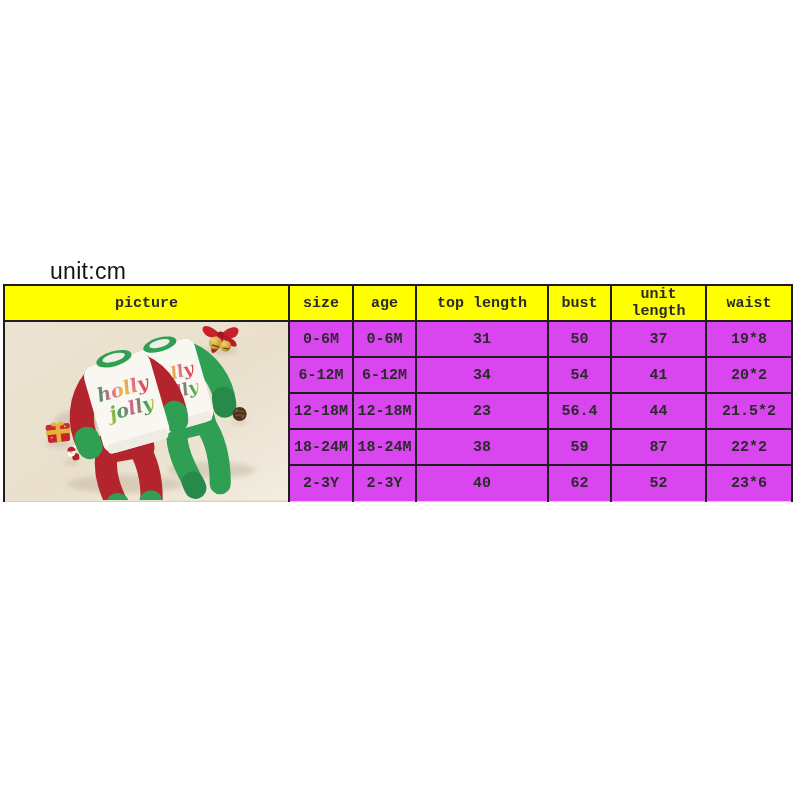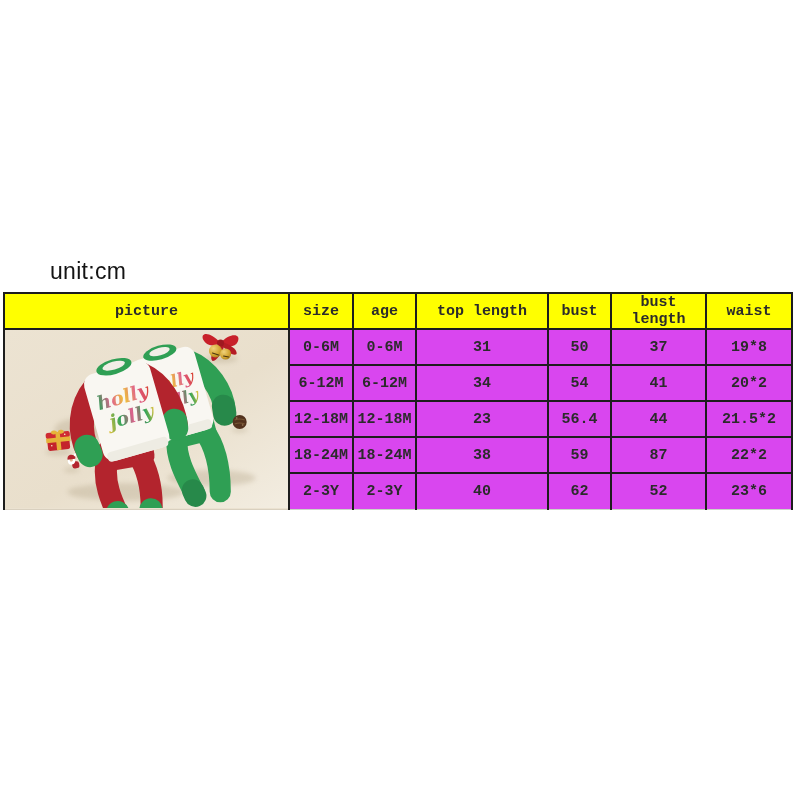--- a/index.html
+++ b/index.html
@@ -7,21 +7,21 @@
     width:800px; height:800px; background:#ffffff; position:relative;
     font-family:"Liberation Mono", monospace; overflow:hidden;
   }
   .unit-label {
     position:absolute; top:258px; left:0; width:659px;
     text-align:left; text-indent:14px;
     font-family:"Liberation Sans", sans-serif;
     font-size:23px; line-height:26px; color:#141414; letter-spacing:0.3px;margin-left:36px;
   }
   table.size-chart {
-    position:absolute; top:292px; left:3px; width:788px;
+    position:absolute; top:284px; left:3px; width:788px;
     border-collapse:collapse; table-layout:fixed;
   }
   .size-chart th, .size-chart td {
     border:2px solid #1d1d1d; box-sizing:border-box;
     text-align:center; vertical-align:middle;
     font-family:"Liberation Mono", monospace;
     font-weight:bold; font-size:15px; color:#2b2b2b;
     padding:0; height:36px; overflow:hidden;
   }
   .size-chart th { background:#ffff00; }
@@ -49,21 +49,21 @@
       <col style="width:95px">
       <col style="width:86px">
   </colgroup>
   <thead>
     <tr>
       <th>picture</th>
       <th>size</th>
       <th>age</th>
       <th>top length</th>
       <th>bust</th>
-      <th>bust length</th>
+      <th>unit length</th>
       <th>waist</th>
     </tr>
   </thead>
   <tbody>
     <tr>
       <td class="photo-cell" rowspan="5">
         <div class="photo">
           <svg viewBox="0 0 281 178" preserveAspectRatio="none">
             <defs>
               <linearGradient id="bgGrad" x1="0" y1="0" x2="1" y2="1">

